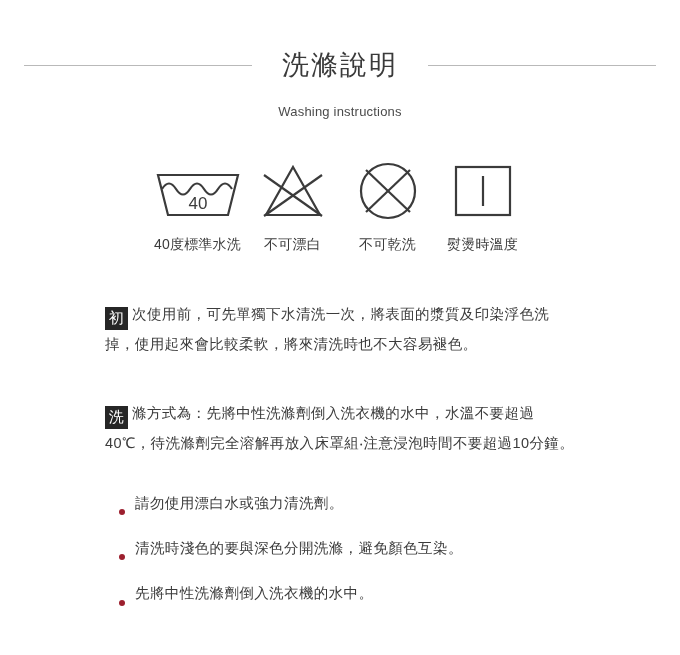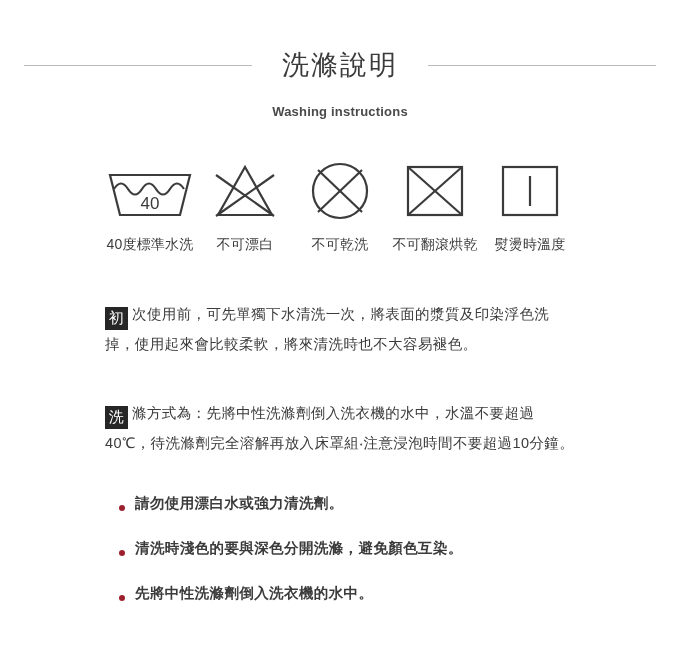--- a/index.html
+++ b/index.html
@@ -50,21 +50,20 @@
   }
   .title-en {
     font-size: 13px;
     color: #4a4a4a;
     margin-top: 7px;
     letter-spacing: .2px;
   }
   .header-sub-wrap {
     position: relative;
     text-align: center;
-    font-weight: bold;
   }
 
   
   .symbols {
     margin-top: 38px;
     display: flex;
     justify-content: center;
     align-items: flex-end;
     gap: 0;
     padding: 0 16px;
@@ -122,27 +121,26 @@
 
   
   .bullets {
     margin: 34px auto 0;
     width: 470px;
     padding-left: 14px;
     box-sizing: border-box;
   }
   .bullet {
     display: flex;
-    align-items: center;
+    align-items: flex-end;
     font-size: 14.5px;
     line-height: 1.6;
     color: #3b3b3b;
     margin-bottom: 22px;
     letter-spacing: .4px;
-    font-weight: bold;
   }
   .bullet .dot {
     width: 6px;
     height: 6px;
     border-radius: 50%;
     background: #9c1f2e;
     margin: 9px 10px 0 0;
     flex: 0 0 auto;
   }
   .bullet .btext { flex: 1 1 auto; }
@@ -193,30 +191,20 @@
       <div class="glyph">
         <svg width="72" height="62" viewBox="0 0 72 62">
           <circle cx="36" cy="32" r="27" fill="none" stroke="#3b3b3b" stroke-width="2.2"></circle>
           <line x1="14" y1="11" x2="58" y2="53" stroke="#3b3b3b" stroke-width="2.2"></line>
           <line x1="58" y1="11" x2="14" y2="53" stroke="#3b3b3b" stroke-width="2.2"></line>
         </svg>
       </div>
       <div class="cap">不可乾洗</div>
     </div>
 
-    <div class="sym">
-      <div class="glyph">
-        <svg width="72" height="62" viewBox="0 0 72 62">
-          <rect x="9" y="8" width="54" height="48" fill="none" stroke="#3b3b3b" stroke-width="2.2"></rect>
-          <line x1="9" y1="8" x2="63" y2="56" stroke="#3b3b3b" stroke-width="2.2"></line>
-          <line x1="63" y1="8" x2="9" y2="56" stroke="#3b3b3b" stroke-width="2.2"></line>
-        </svg>
-      </div>
-      <div class="cap">不可翻滾烘乾</div>
-    </div>
 
     <div class="sym">
       <div class="glyph">
         <svg width="72" height="62" viewBox="0 0 72 62">
           <rect x="9" y="8" width="54" height="48" fill="none" stroke="#3b3b3b" stroke-width="2.2"></rect>
           <line x1="36" y1="17" x2="36" y2="47" stroke="#3b3b3b" stroke-width="2.2"></line>
         </svg>
       </div>
       <div class="cap">熨燙時溫度</div>
     </div>

